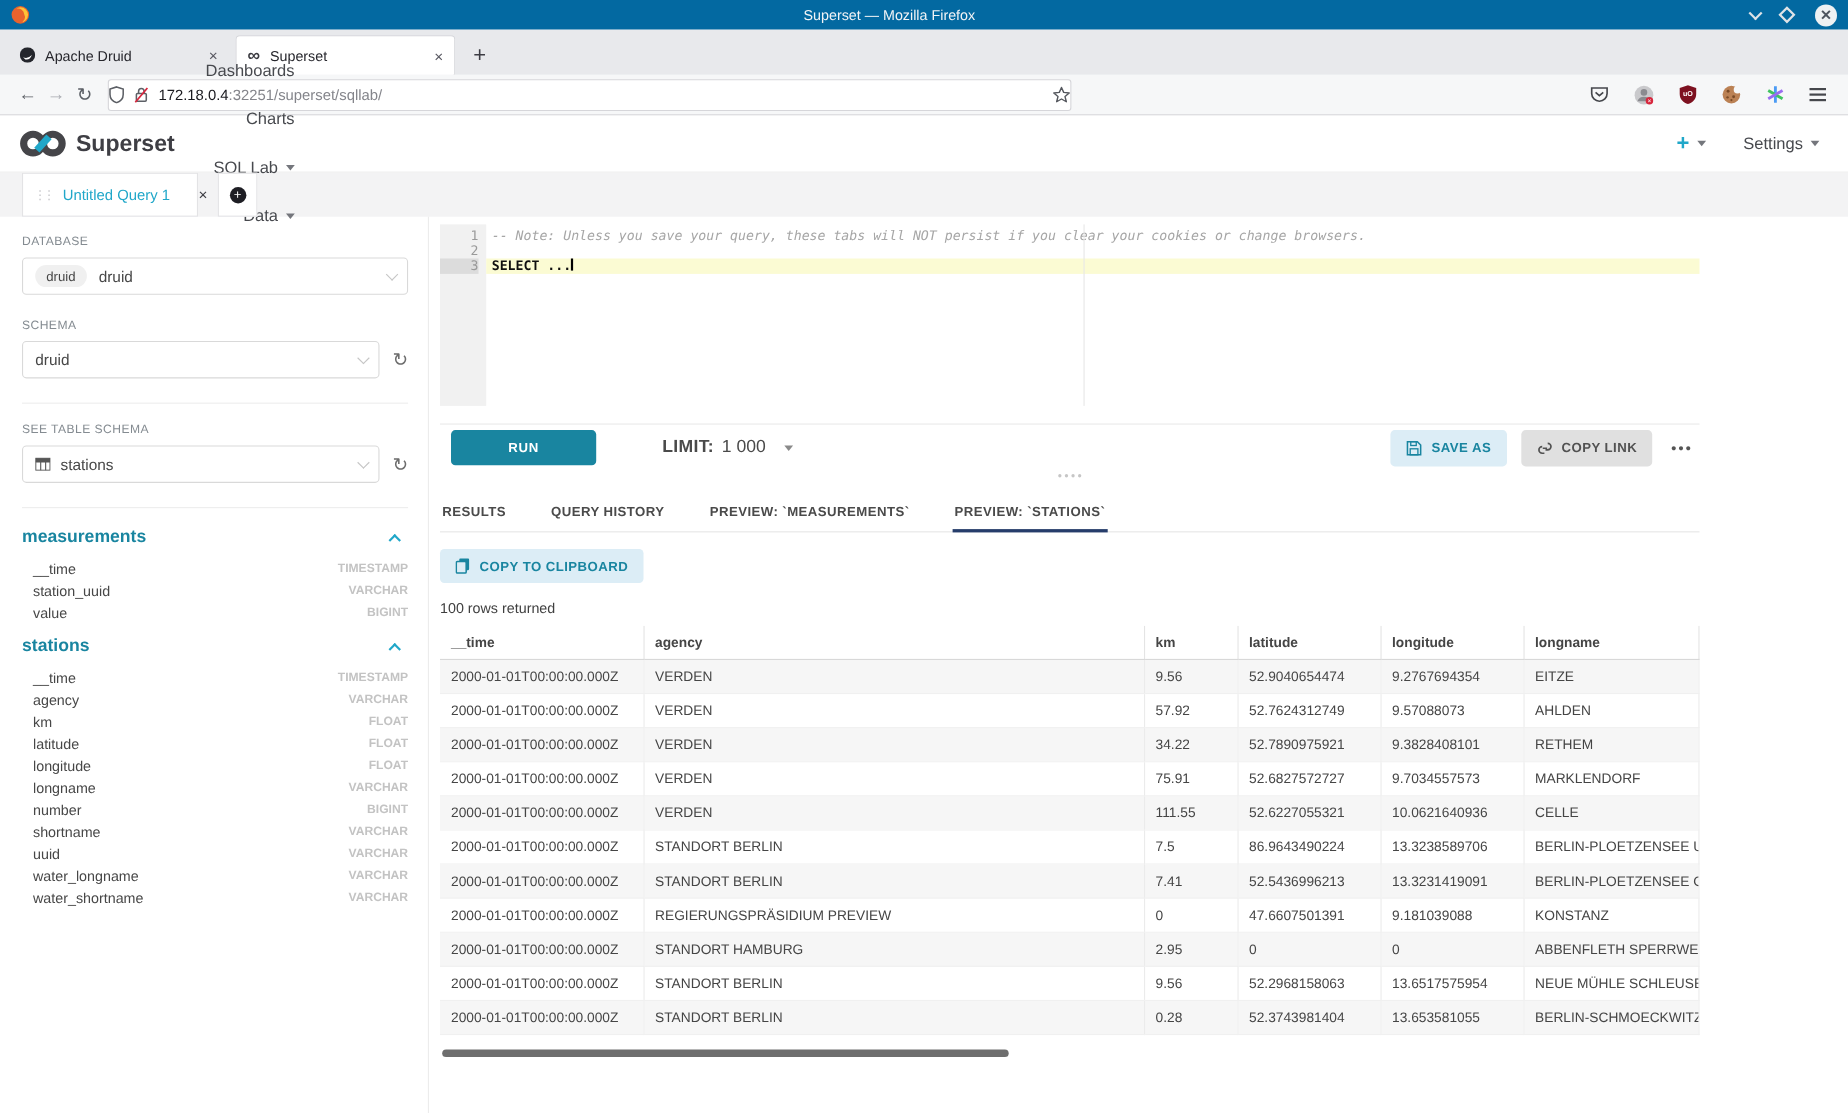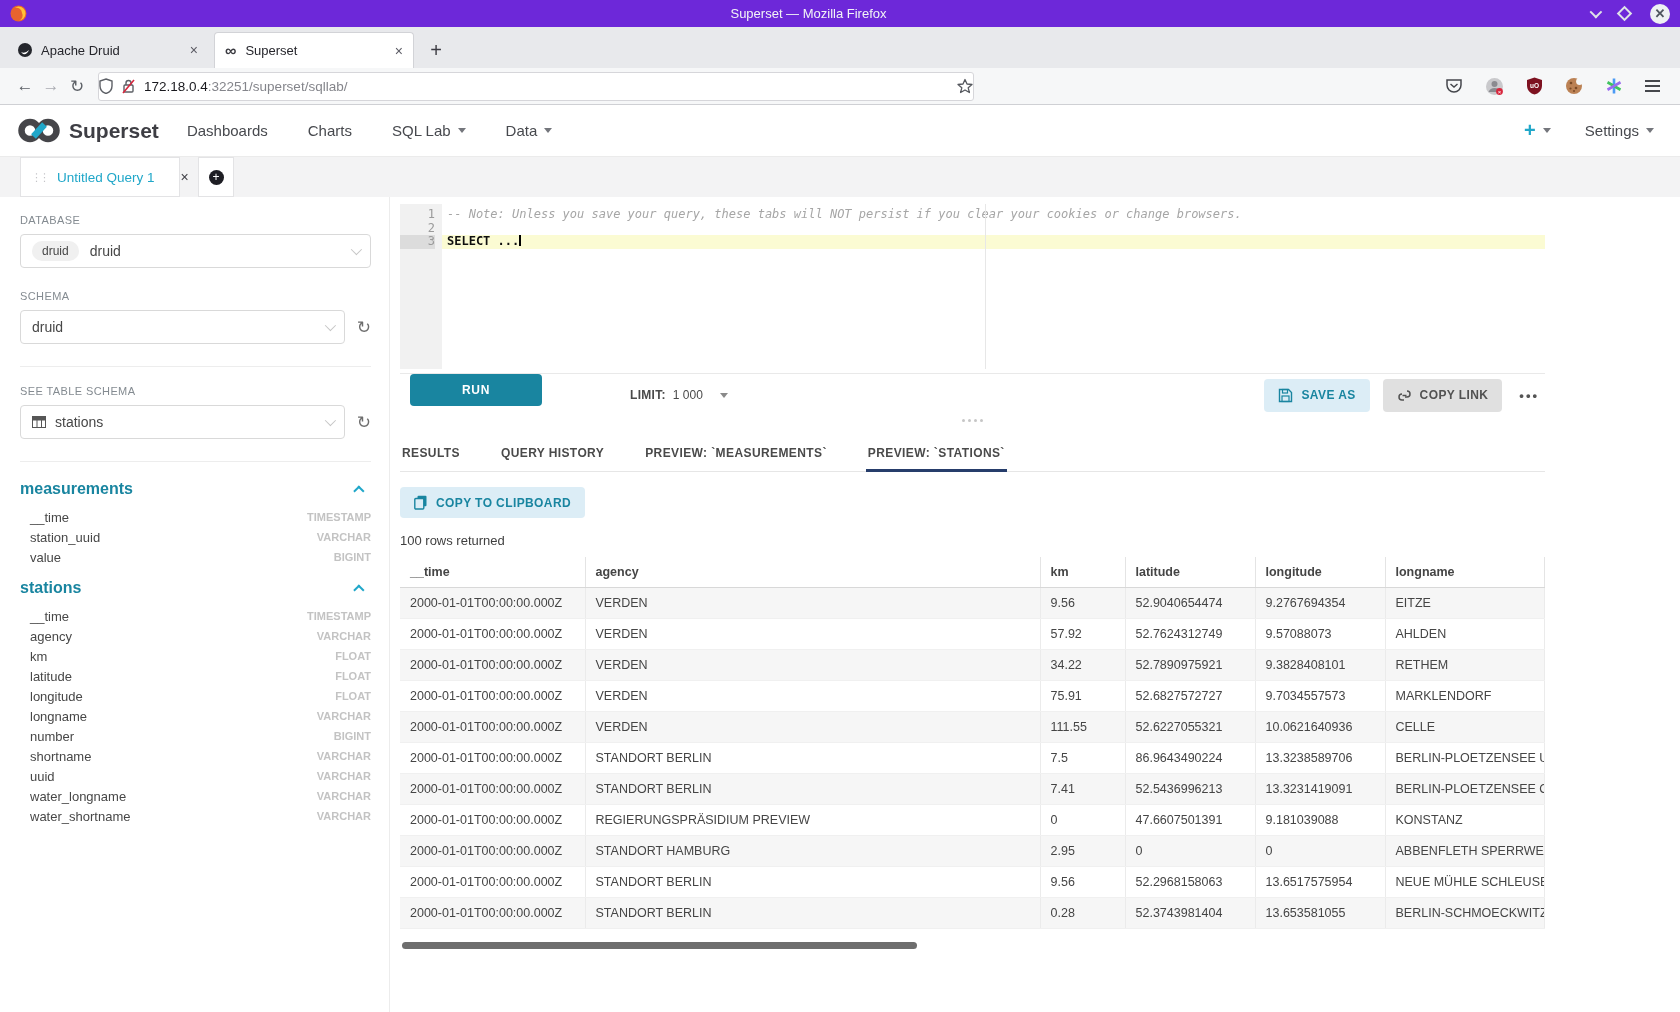--- a/index.html
+++ b/index.html
@@ -1,21 +1,21 @@
 <!DOCTYPE html>
 <html style="--accent-teal: #20a7c9; --teal-dark: #1985a0; --run-teal: #1985a0; --inkbar-navy: #263d6b; --active-line: #fbfbd3; --ublock-red: #7d1120;"><head>
 <meta charset="utf-8">
 <style>
   * { margin:0; padding:0; box-sizing:border-box; }
   html,body { background:#fff; }
   body { font-family:"Liberation Sans", sans-serif; width:1680px; height:1012px; overflow:hidden; }
   .screen { width:1680px; height:1012px; position:relative; background:#fff; }
 
   
-  .titlebar { height:27px; background:#6d28d9; display:flex; align-items:center; padding:0 10px; }
+  .titlebar { height:27px; background:#0369a1; display:flex; align-items:center; padding:0 10px; }
   .win-title { flex:1; text-align:center; font-size:13px; color:#f2f4f6; }
   .win-controls { display:flex; align-items:center; gap:20px; }
   .chev-down-w { width:9px; height:9px; border-right:2px solid #dfe3e7; border-bottom:2px solid #dfe3e7; transform:rotate(45deg) translateY(-2px); }
   .diamond { width:11px; height:11px; border:2px solid #dfe3e7; transform:rotate(45deg); }
   .close-circle { width:20px; height:20px; border-radius:50%; background:#eef1f3; color:#4d545e; font-size:13px; font-weight:bold; display:flex; align-items:center; justify-content:center; }
 
   
   .tabstrip { height:41px; background:#e8e9ec; display:flex; align-items:stretch; padding:5px 8px 0 8px; gap:6px; }
   .btab { width:200px; display:flex; align-items:center; gap:9px; padding:0 10px; font-size:13px; color:#26262c; border-radius:4px 4px 0 0; }
   .btab.active { background:#fff; border:1px solid #d2d3d7; border-bottom:none; }
@@ -32,21 +32,21 @@
   .url-rest { color:#84858b; }
   .star-wrap { margin-left:auto; display:flex; }
   .toolbar-icons { margin-left:auto; display:flex; align-items:center; gap:22px; padding-right:8px; }
   .hamburger { display:flex; flex-direction:column; gap:3px; }
   .hamburger i { display:block; width:15px; height:2px; background:#45474c; }
 
   
   .ss-navbar { height:52px; background:#fff; border-bottom:1px solid #ebebeb; display:flex; align-items:center; padding:0 16px; }
   .brand { display:flex; align-items:center; gap:7px; margin-right:28px; }
   .brand-text { font-size:21px; font-weight:bold; color:#3e3e44; }
-  .main-nav { display:flex; align-items:flex-end; gap:40px; }
+  .main-nav { display:flex; align-items:flex-end; gap:27px;flex-direction:column; }
   .nav-item { display:flex; align-items:center; font-size:15px; color:#47494e; cursor:pointer; }
   .caret { width:0; height:0; border-left:4px solid transparent; border-right:4px solid transparent; border-top:5px solid #74767c; margin-left:7px; }
   .nav-right { margin-left:auto; display:flex; align-items:center; gap:34px; padding-right:10px; }
   .plus-btn { display:flex; align-items:center; font-size:20px; font-weight:bold; color:var(--accent-teal); }
   .settings-btn { display:flex; align-items:center; font-size:15px; color:#47494e; }
 
   
   .qtabstrip { height:40px; background:#f3f3f4; display:flex; align-items:stretch; padding-left:20px; gap:18px; }
   .qtab { background:#fff; border:1px solid #e3e3e5; width:160px; display:flex; align-items:center; padding:0 10px; gap:8px; }
   .drag-dots { color:#c4c4c8; font-size:11px; letter-spacing:-3px; padding-right:2px; }
@@ -86,23 +86,23 @@
   .gline.gactive { background:#dcdcdc; }
   .code { flex:1; position:relative; padding-top:4px; }
   .codeline { height:13.5px; line-height:13.5px; padding-left:5px; white-space:pre; }
   .codeline.comment { color:#a6a6a6; font-style:italic; }
   .codeline.sql { font-weight:bold; color:#0f0f0f; }
   .codeline.active { background:var(--active-line); }
   .print-margin { position:absolute; left:585px; top:0; bottom:0; border-left:1px solid #e7e7e7; }
   .cursor { display:inline-block; width:2px; height:11px; background:#000; vertical-align:-1px; }
 
   
-  .sqlbar { height:43px; margin-top:4px; border-top:1px solid #e9e9e9; display:flex; padding:0 2px 0 10px;gap:28px; }
+  .sqlbar { height:43px; margin-top:16px; border-top:1px solid #e9e9e9; display:flex; align-items:center; padding:0 2px 0 10px; }
   .run-btn { width:132px; height:32px; border:none; border-radius:4px; background:var(--run-teal); color:#fff; font-weight:bold; font-size:12px; letter-spacing:.6px; font-family:inherit; }
-  .limit { display:flex; align-items:center; margin-left:20px; font-size:12px; color:#4a4a4a; gap:7px;padding-left:40px; }
+  .limit { display:flex; align-items:center; margin-left:20px; font-size:16px; color:#4a4a4a; gap:7px;padding-left:40px; }
   .limit b { font-weight:bold; letter-spacing:.3px; }
   .limit .caret { border-top-color:#8a8a8a; margin-left:10px; }
   .bar-right { margin-left:auto; display:flex; align-items:center; gap:13px; }
   .saveas-btn { display:flex; align-items:center; gap:8px; background:#dcedf6; color:var(--teal-dark); border:none; border-radius:4px; padding:9px 14px; font-size:12px; font-weight:bold; letter-spacing:.4px; font-family:inherit; }
   .copylink-btn { display:flex; align-items:center; gap:8px; background:#e0e0e0; color:#525252; border:none; border-radius:4px; padding:9px 14px; font-size:12px; font-weight:bold; letter-spacing:.4px; font-family:inherit; }
   .more-dots { color:#555; font-size:13px; font-weight:bold; letter-spacing:2px; padding:0 4px; }
 
   .resize-handle { width:26px; margin:3px auto 0 auto; display:flex; justify-content:center; gap:3px; }
   .resize-handle i { width:3px; height:3px; border-radius:50%; background:#c6c6c6; }
 

